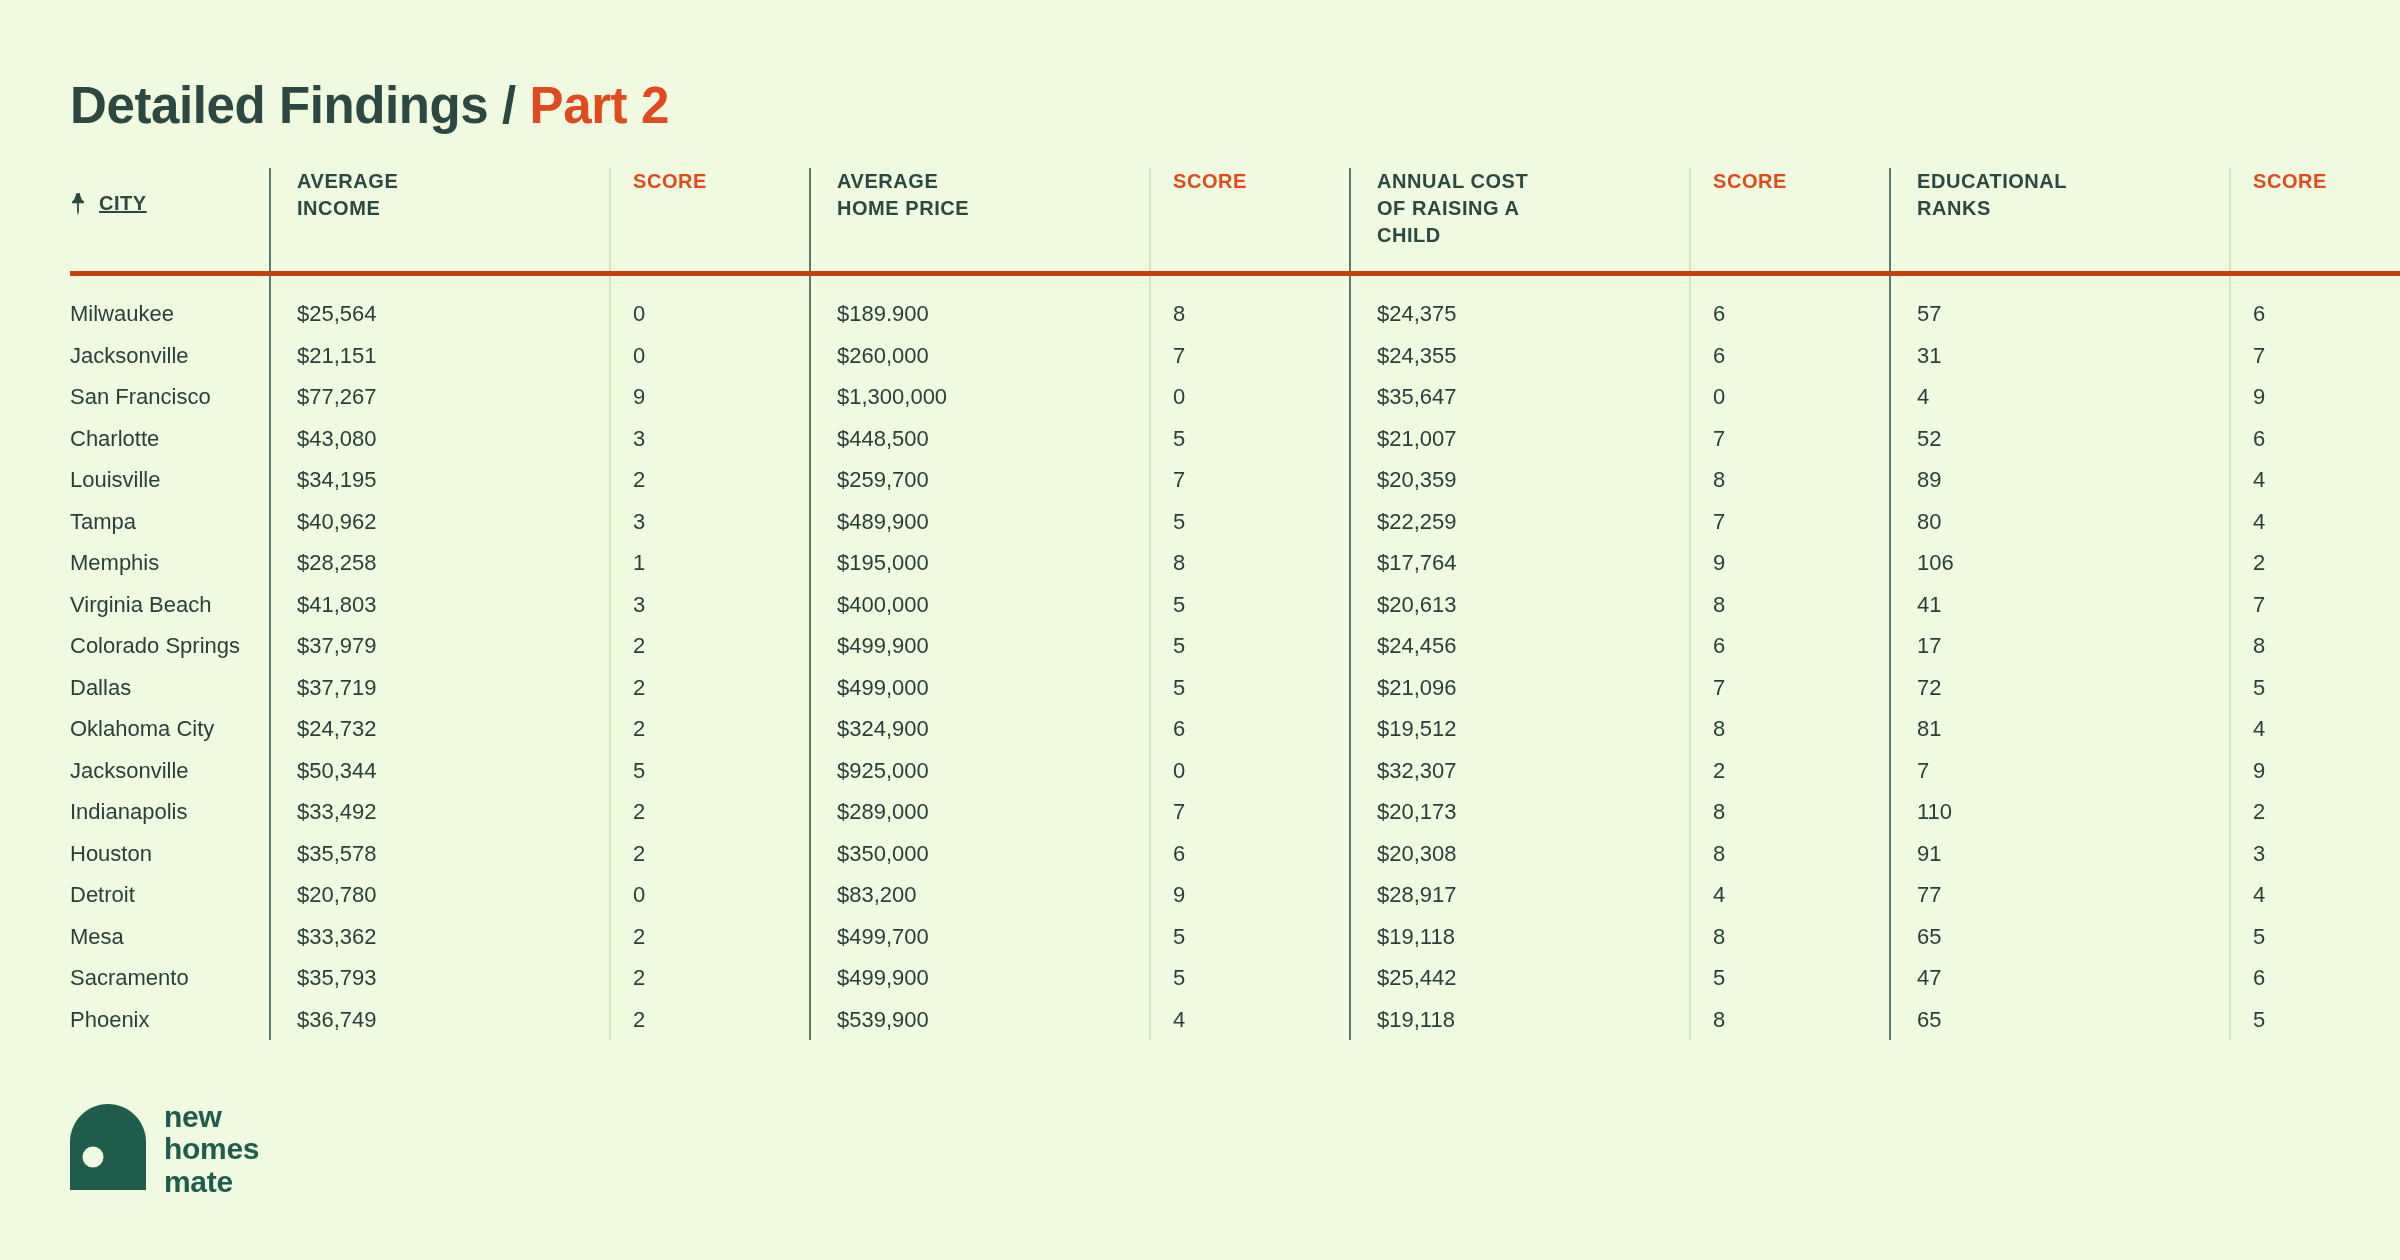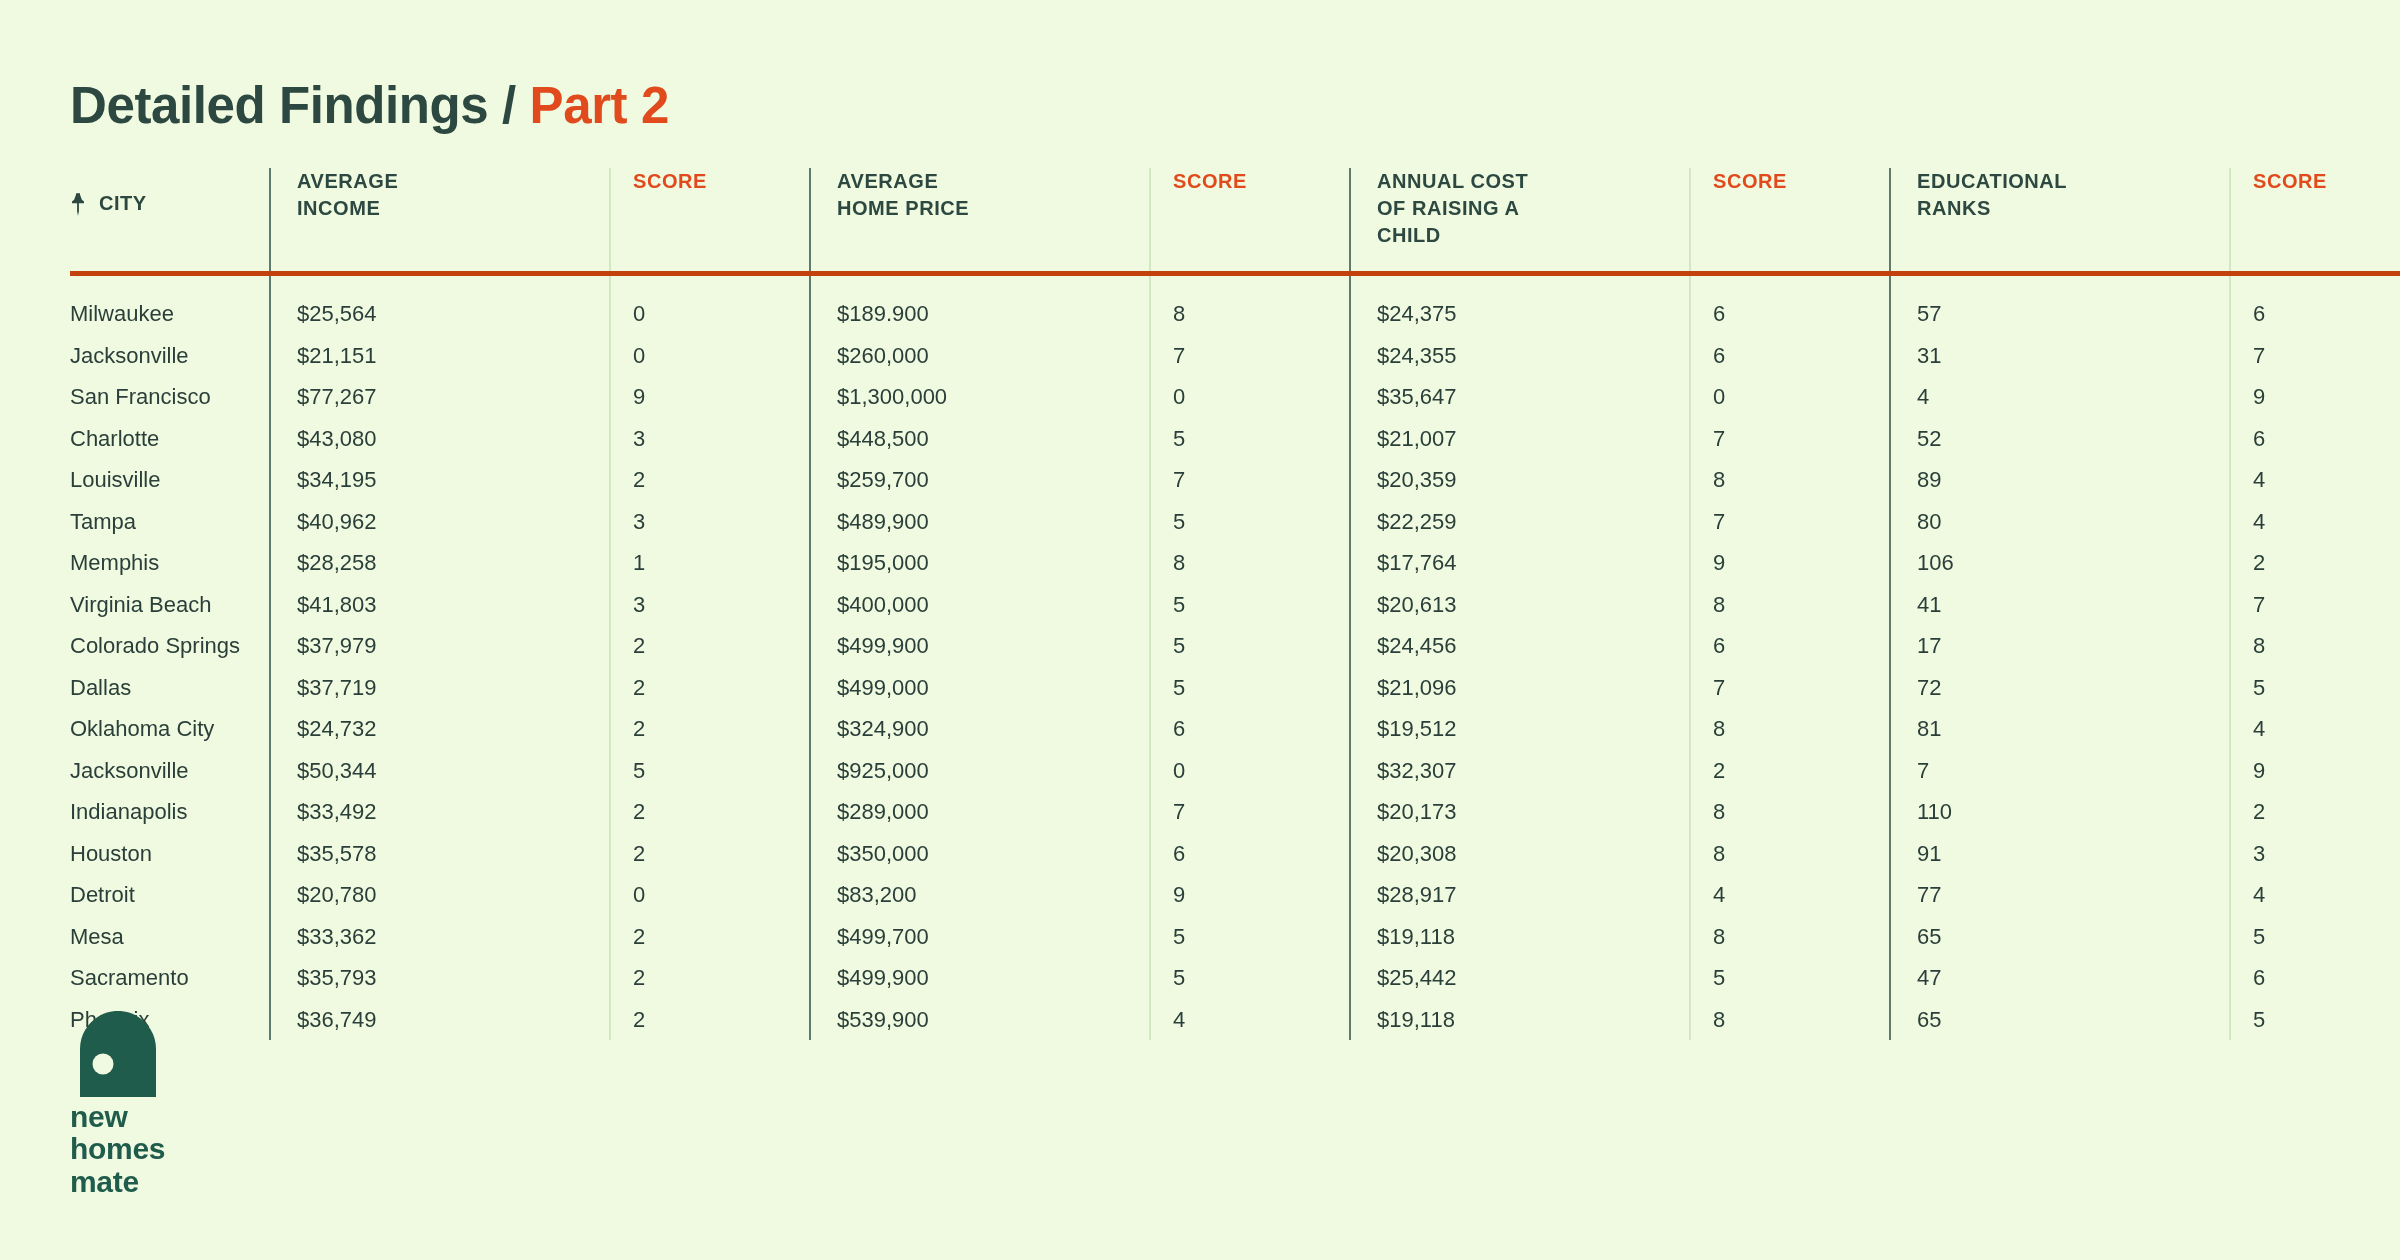--- a/index.html
+++ b/index.html
@@ -69,20 +69,21 @@
 
   
   .div-dark { border-left: 2px solid #5e7a6f; }
   .div-light { border-left: 2px solid #d3e7c2; }
 
   th.pad-l, td.pad-l { padding-left: 26px; }
   th.pad-lt, td.pad-lt { padding-left: 22px; }
 
   thead th.col-city {
     padding-top: 22px;
+    text-decoration: underline;
   }
   .city-head {
     display: flex;
     align-items: center;
     gap: 13px;
     white-space: nowrap;
   }
   .pin-icon {
     display: inline-block;
     width: 16px;
@@ -101,21 +102,21 @@
   }
   tbody tr:first-child td { padding-top: 17px; }
 
   
   .logo-block {
     position: absolute;
     left: 70px;
     bottom: 62px;
     display: flex;
     align-items: center;
-    flex-direction: column;
+    gap: 18px;
   }
   .logo-mark { flex: 0 0 auto; }
   .logo-text {
     font-size: 30px;
     font-weight: bold;
     line-height: 1.08;
     color: #1f5c4c;
     letter-spacing: -0.3px;
   }
   .logo-text span { display: block; }

